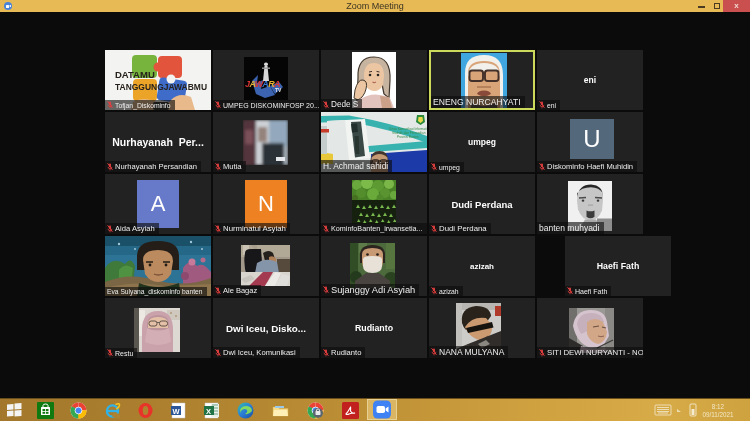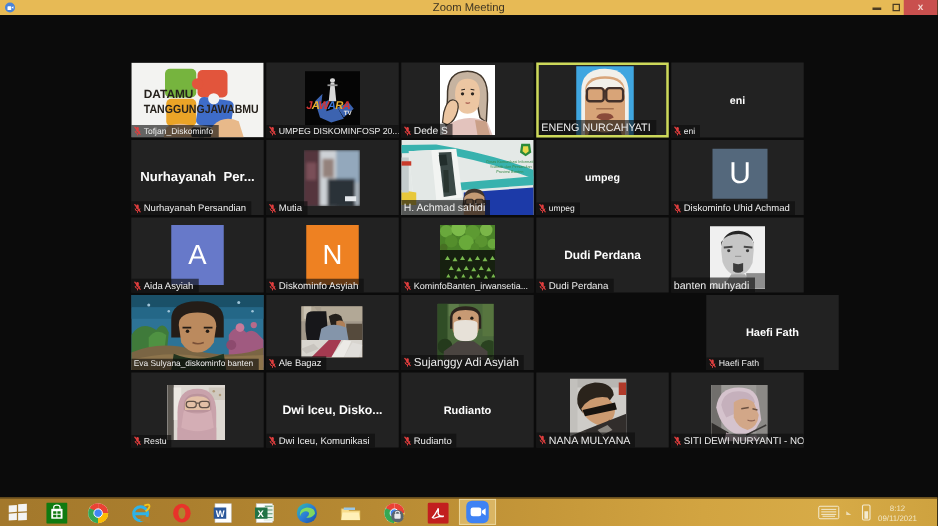--- a/index.html
+++ b/index.html
@@ -208,21 +208,21 @@
     </div>
 <div class="tile" style="left:537px;top:112px;">
       <div class="av" style="left:33px;top:7px;width:44px;height:40px;background:#54687c;font-size:24px;">U</div>
       <div class="lbl" style="font-size:7.6px;">
         <svg class="mic" width="6" height="8" viewBox="0 0 6 8">
           <rect x="2" y="0.5" width="2" height="3.8" rx="1" fill="#e03e3e"></rect>
           <path d="M1.1 3.8a1.9 1.9 0 0 0 3.8 0" stroke="#e03e3e" stroke-width="0.8" fill="none"></path>
           <line x1="3" y1="5.9" x2="3" y2="7.3" stroke="#e03e3e" stroke-width="0.8"></line>
           <line x1="0.6" y1="0.3" x2="5.4" y2="6.8" stroke="#e03e3e" stroke-width="1"></line>
         </svg>
-        <span>Diskominfo Uhid Achmad</span>
+        <span>Diskominfo Haefi Muhidin</span>
       </div>
     </div>
 <div class="tile" style="left:105px;top:174px;">
       <div class="av" style="left:32px;top:6px;width:42px;height:48px;background:#6779c9;font-size:22px;">A</div>
       <div class="lbl" style="font-size:7.6px;">
         <svg class="mic" width="6" height="8" viewBox="0 0 6 8">
           <rect x="2" y="0.5" width="2" height="3.8" rx="1" fill="#e03e3e"></rect>
           <path d="M1.1 3.8a1.9 1.9 0 0 0 3.8 0" stroke="#e03e3e" stroke-width="0.8" fill="none"></path>
           <line x1="3" y1="5.9" x2="3" y2="7.3" stroke="#e03e3e" stroke-width="0.8"></line>
           <line x1="0.6" y1="0.3" x2="5.4" y2="6.8" stroke="#e03e3e" stroke-width="1"></line>
@@ -232,21 +232,21 @@
     </div>
 <div class="tile" style="left:213px;top:174px;">
       <div class="av" style="left:32px;top:6px;width:42px;height:48px;background:#ee8122;font-size:22px;">N</div>
       <div class="lbl" style="font-size:7.8px;">
         <svg class="mic" width="6" height="8" viewBox="0 0 6 8">
           <rect x="2" y="0.5" width="2" height="3.8" rx="1" fill="#e03e3e"></rect>
           <path d="M1.1 3.8a1.9 1.9 0 0 0 3.8 0" stroke="#e03e3e" stroke-width="0.8" fill="none"></path>
           <line x1="3" y1="5.9" x2="3" y2="7.3" stroke="#e03e3e" stroke-width="0.8"></line>
           <line x1="0.6" y1="0.3" x2="5.4" y2="6.8" stroke="#e03e3e" stroke-width="1"></line>
         </svg>
-        <span>Diskominfo Asyiah</span>
+        <span>Nurminatul Asyiah</span>
       </div>
     </div>
 <div class="tile" style="left:321px;top:174px;">
       <div class="vid" style="left:31px;top:6px;width:44px;height:44px;background:#131c0d;">
 <svg width="44" height="44" viewBox="0 0 44 44">
 <rect x="0" y="0" width="44" height="21" fill="#4a8228"></rect>
 <circle cx="5" cy="5" r="5" fill="#69a83c"></circle>
           <circle cx="15" cy="3" r="6" fill="#7cbb4a"></circle>
 <circle cx="26" cy="6" r="6" fill="#5d9a32"></circle>
           <circle cx="37" cy="4" r="5" fill="#7ab648"></circle>
@@ -392,20 +392,32 @@
       <div class="lbl" style="font-size:9.3px;">
         <svg class="mic" width="6" height="8" viewBox="0 0 6 8">
           <rect x="2" y="0.5" width="2" height="3.8" rx="1" fill="#e03e3e"></rect>
           <path d="M1.1 3.8a1.9 1.9 0 0 0 3.8 0" stroke="#e03e3e" stroke-width="0.8" fill="none"></path>
           <line x1="3" y1="5.9" x2="3" y2="7.3" stroke="#e03e3e" stroke-width="0.8"></line>
           <line x1="0.6" y1="0.3" x2="5.4" y2="6.8" stroke="#e03e3e" stroke-width="1"></line>
         </svg>
         <span>Sujanggy Adi Asyiah</span>
       </div>
     </div>
+<div class="tile" style="left:429px;top:236px;">
+      <div class="cname" style="font-size:8px;">azizah</div>
+      <div class="lbl" style="font-size:6.8px;">
+        <svg class="mic" width="6" height="8" viewBox="0 0 6 8">
+          <rect x="2" y="0.5" width="2" height="3.8" rx="1" fill="#e03e3e"></rect>
+          <path d="M1.1 3.8a1.9 1.9 0 0 0 3.8 0" stroke="#e03e3e" stroke-width="0.8" fill="none"></path>
+          <line x1="3" y1="5.9" x2="3" y2="7.3" stroke="#e03e3e" stroke-width="0.8"></line>
+          <line x1="0.6" y1="0.3" x2="5.4" y2="6.8" stroke="#e03e3e" stroke-width="1"></line>
+        </svg>
+        <span>azizah</span>
+      </div>
+    </div>
 <div class="tile" style="left:565px;top:236px;">
       <div class="cname" style="font-size:8.8px;">Haefi Fath</div>
       <div class="lbl" style="font-size:7px;">
         <svg class="mic" width="6" height="8" viewBox="0 0 6 8">
           <rect x="2" y="0.5" width="2" height="3.8" rx="1" fill="#e03e3e"></rect>
           <path d="M1.1 3.8a1.9 1.9 0 0 0 3.8 0" stroke="#e03e3e" stroke-width="0.8" fill="none"></path>
           <line x1="3" y1="5.9" x2="3" y2="7.3" stroke="#e03e3e" stroke-width="0.8"></line>
           <line x1="0.6" y1="0.3" x2="5.4" y2="6.8" stroke="#e03e3e" stroke-width="1"></line>
         </svg>
         <span>Haefi Fath</span>

